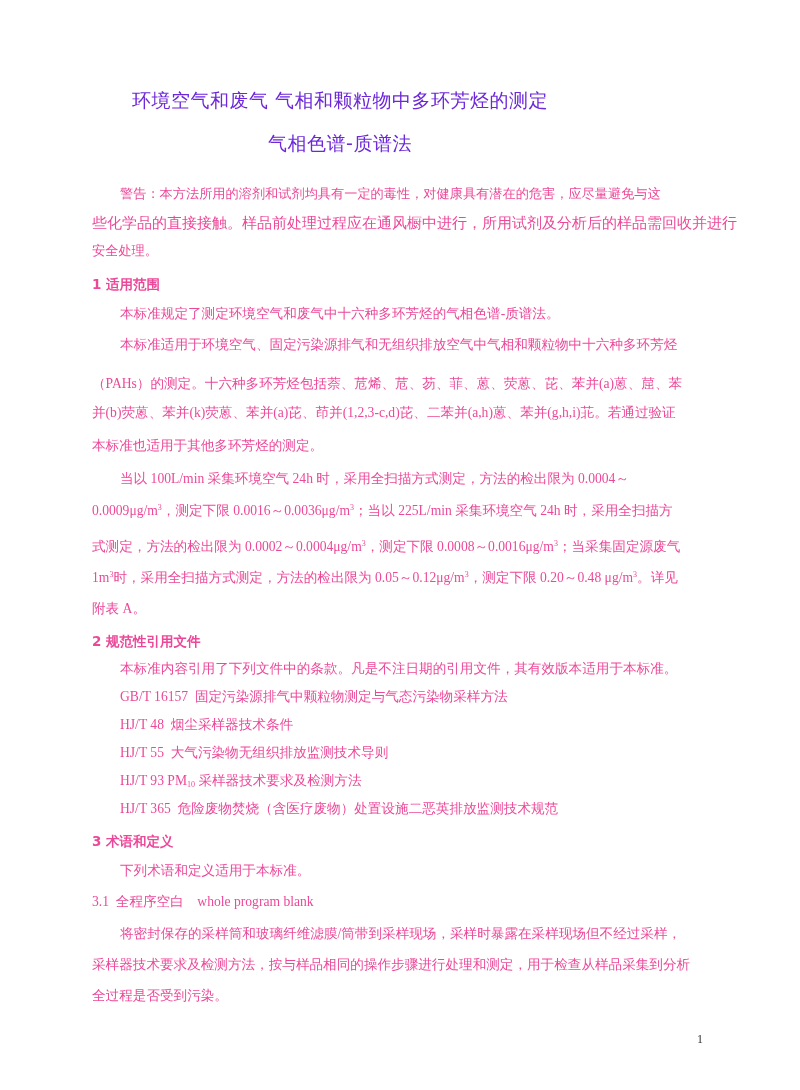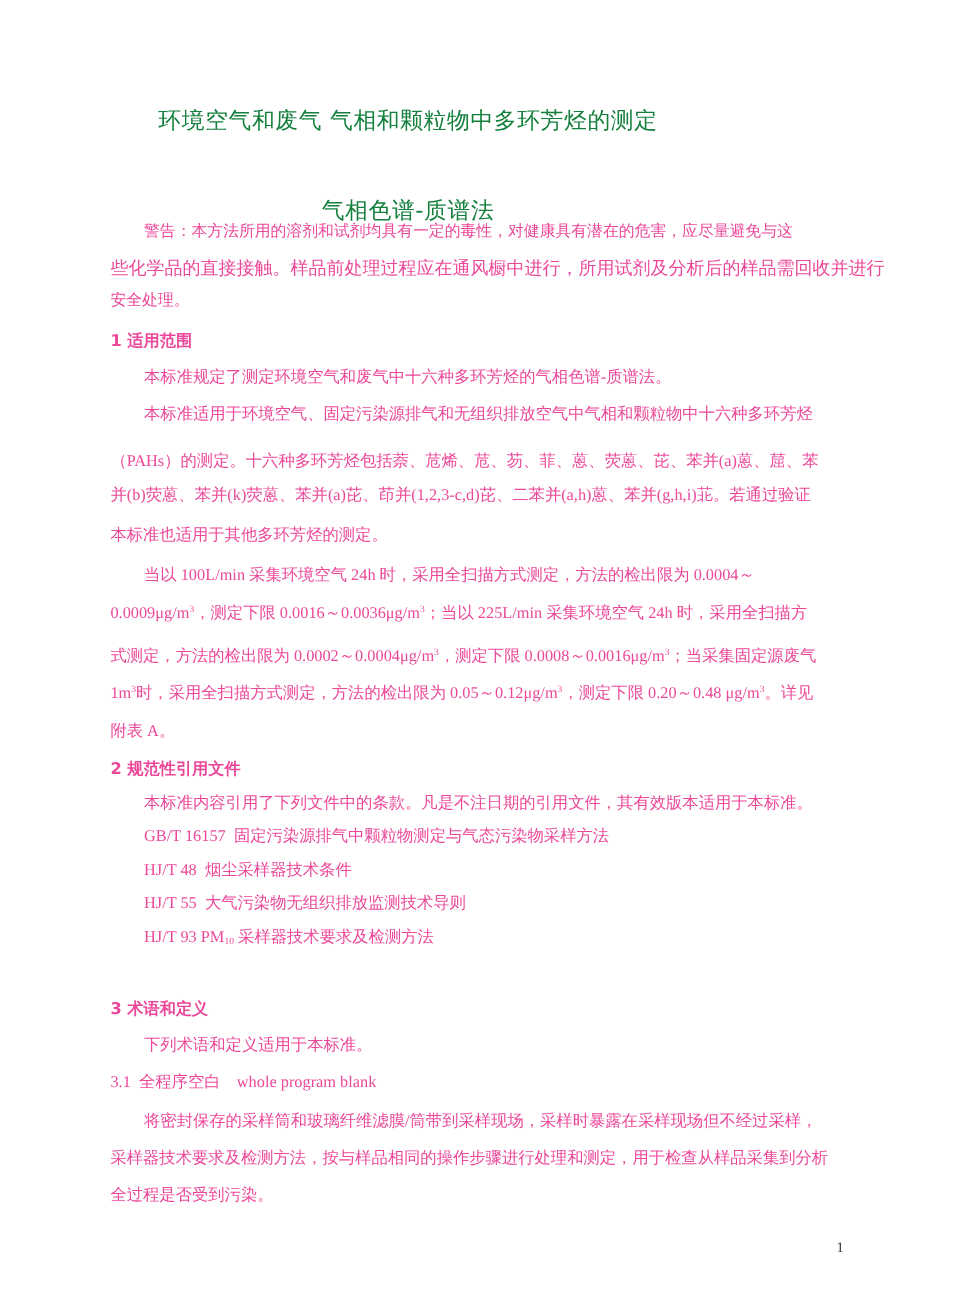--- a/index.html
+++ b/index.html
@@ -32,26 +32,26 @@
       line-height: 1;
       z-index: 0;
       user-select: none;
     }
     .title {
       position: absolute;
       left: 0; width: 680px;
       text-align: center;
       font-family: "DejaVu Sans", "Liberation Sans", sans-serif;
       font-size: 19px;
-      color: #15803d;
+      color: #6d28d9;
       z-index: 1;
       letter-spacing: 0.5px;
     }
     .title.t1 { top: 88px; }
-    .title.t2 { top: 131px; margin-top: 32px; }
+    .title.t2 { top: 131px; }
 
     .line {
       position: absolute;
       left: 92px;
       font-size: 13.6px;
       line-height: 18px;
       white-space: nowrap;
       z-index: 1;
       color: #ec4899;
     }
@@ -115,20 +115,23 @@
   </div>
   <div class="line serif indent" style="top:716px;">
     <span>HJ/T 48</span>&nbsp;&nbsp;<span>烟尘采样器技术条件</span>
   </div>
   <div class="line serif indent" style="top:744px;">
     <span>HJ/T 55</span>&nbsp;&nbsp;<span>大气污染物无组织排放监测技术导则</span>
   </div>
   <div class="line serif indent" style="top:772px;">
     <span>HJ/T 93 PM</span><sub>10</sub>&nbsp;<span>采样器技术要求及检测方法</span>
   </div>
+  <div class="line serif indent" style="top:800px;">
+    <span>HJ/T 365</span>&nbsp;&nbsp;<span>危险废物焚烧（含医疗废物）处置设施二恶英排放监测技术规范</span>
+  </div>
 
   <div class="line heading" style="top:832px;">3  术语和定义</div>
   <div class="line serif indent" style="top:862px;">下列术语和定义适用于本标准。</div>
   <div class="line serif" style="top:893px;">
     <span>3.1</span>&nbsp;&nbsp;<span>全程序空白</span>&nbsp;&nbsp;&nbsp;&nbsp;<span>whole program blank</span>
   </div>
   <div class="line serif indent" style="top:925px;">将密封保存的采样筒和玻璃纤维滤膜/筒带到采样现场，采样时暴露在采样现场但不经过采样，</div>
   <div class="line serif" style="top:956px;">采样器技术要求及检测方法，按与样品相同的操作步骤进行处理和测定，用于检查从样品采集到分析</div>
   <div class="line serif" style="top:987px;">全过程是否受到污染。</div>
 

